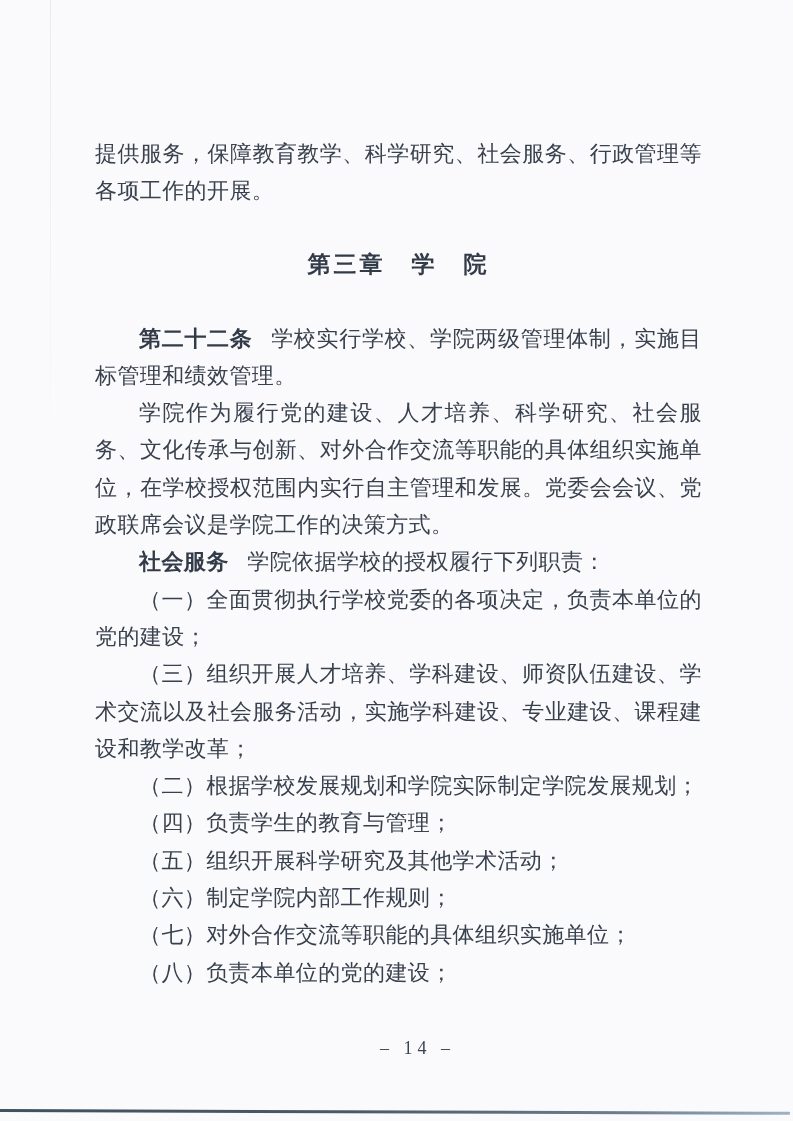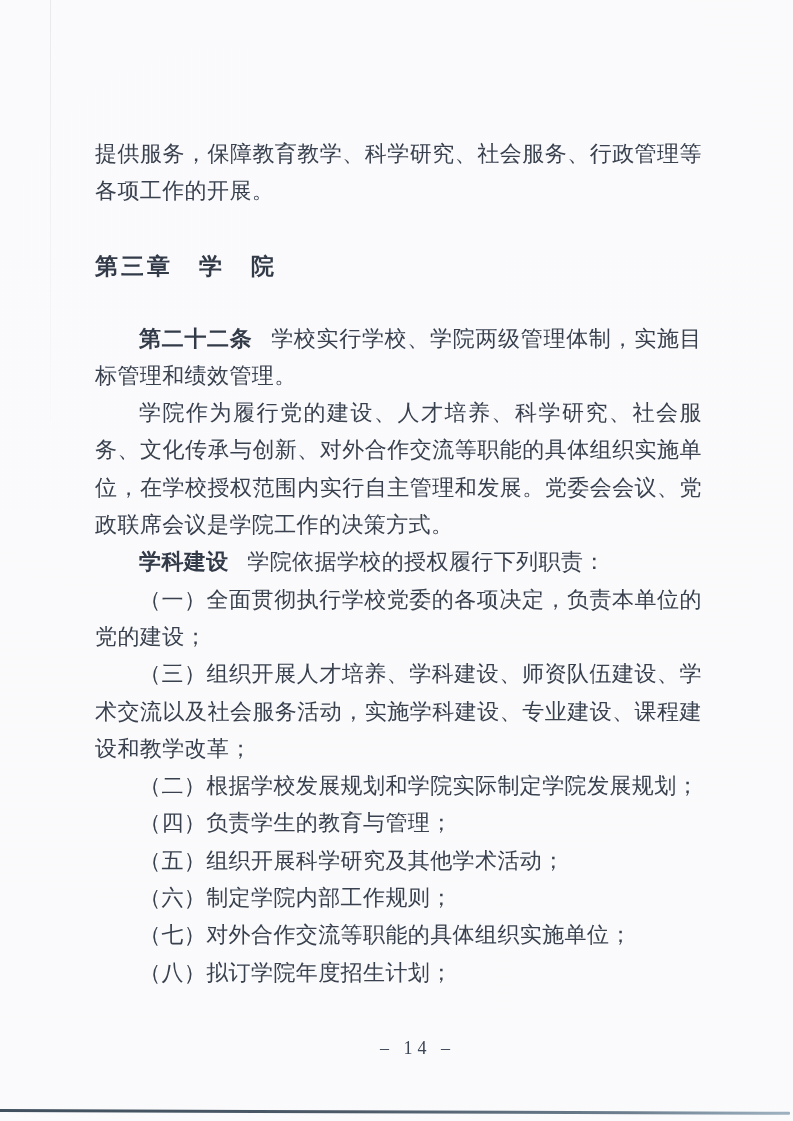--- a/index.html
+++ b/index.html
@@ -38,22 +38,23 @@
     font-family: "Liberation Sans", "DejaVu Sans", sans-serif;
     color: #333b48;
     margin-right: 0.85em;
     margin-top: 18px;
   }
   .chapter {
     margin: 36px 0 34px 0;
     font-size: 23px;
     line-height: 40px;
     font-weight: bold;
+    text-align: center;
     letter-spacing: 3px;
-    font-family: Liberation Sans, sans-serif;
+    font-family: Liberation Mono, monospace;
     color: #333b48;
   }
   .footer {
     position: absolute;
     left: 0; top: 1038px;
     width: 787px;
     text-align: center;
     font-size: 18px;
     letter-spacing: 5px;
     color: #3c4554;
@@ -85,37 +86,37 @@
   <main class="content">
 
     <p class="para no-indent"><span>提供服务，保障教育教学、科学研究、社会服务、行政管理等各项工作的开展。</span></p>
 
     <h2 class="chapter">第三章　学　院</h2>
 
     <p class="para"><span class="lead">第二十二条</span><span>学校实行学校、学院两级管理体制，实施目标管理和绩效管理。</span></p>
 
     <p class="para"><span>学院作为履行党的建设、人才培养、科学研究、社会服务、文化传承与创新、对外合作交流等职能的具体组织实施单位，在学校授权范围内实行自主管理和发展。党委会会议、党政联席会议是学院工作的决策方式。</span></p>
 
-    <p class="para"><span class="lead">学科建设</span><span>学院依据学校的授权履行下列职责：</span></p>
+    <p class="para"><span class="lead">社会服务</span><span>学院依据学校的授权履行下列职责：</span></p>
 
     <p class="para"><span>（一）全面贯彻执行学校党委的各项决定，负责本单位的党的建设；</span></p>
 
     <p class="para"><span>（三）组织开展人才培养、学科建设、师资队伍建设、学术交流以及社会服务活动，实施学科建设、专业建设、课程建设和教学改革；</span></p>
 
     <p class="para"><span>（二）根据学校发展规划和学院实际制定学院发展规划；</span></p>
 
     <p class="para"><span>（四）负责学生的教育与管理；</span></p>
 
     <p class="para"><span>（五）组织开展科学研究及其他学术活动；</span></p>
 
     <p class="para"><span>（六）制定学院内部工作规则；</span></p>
 
     <p class="para"><span>（七）对外合作交流等职能的具体组织实施单位；</span></p>
 
-    <p class="para"><span>（八）拟订学院年度招生计划；</span></p>
+    <p class="para"><span>（八）负责本单位的党的建设；</span></p>
 
   </main>
 
   <div class="footer">– 14 –</div>
 
   <div class="scan-edge-bottom"></div>
 
 </div>
 
 </body></html>

